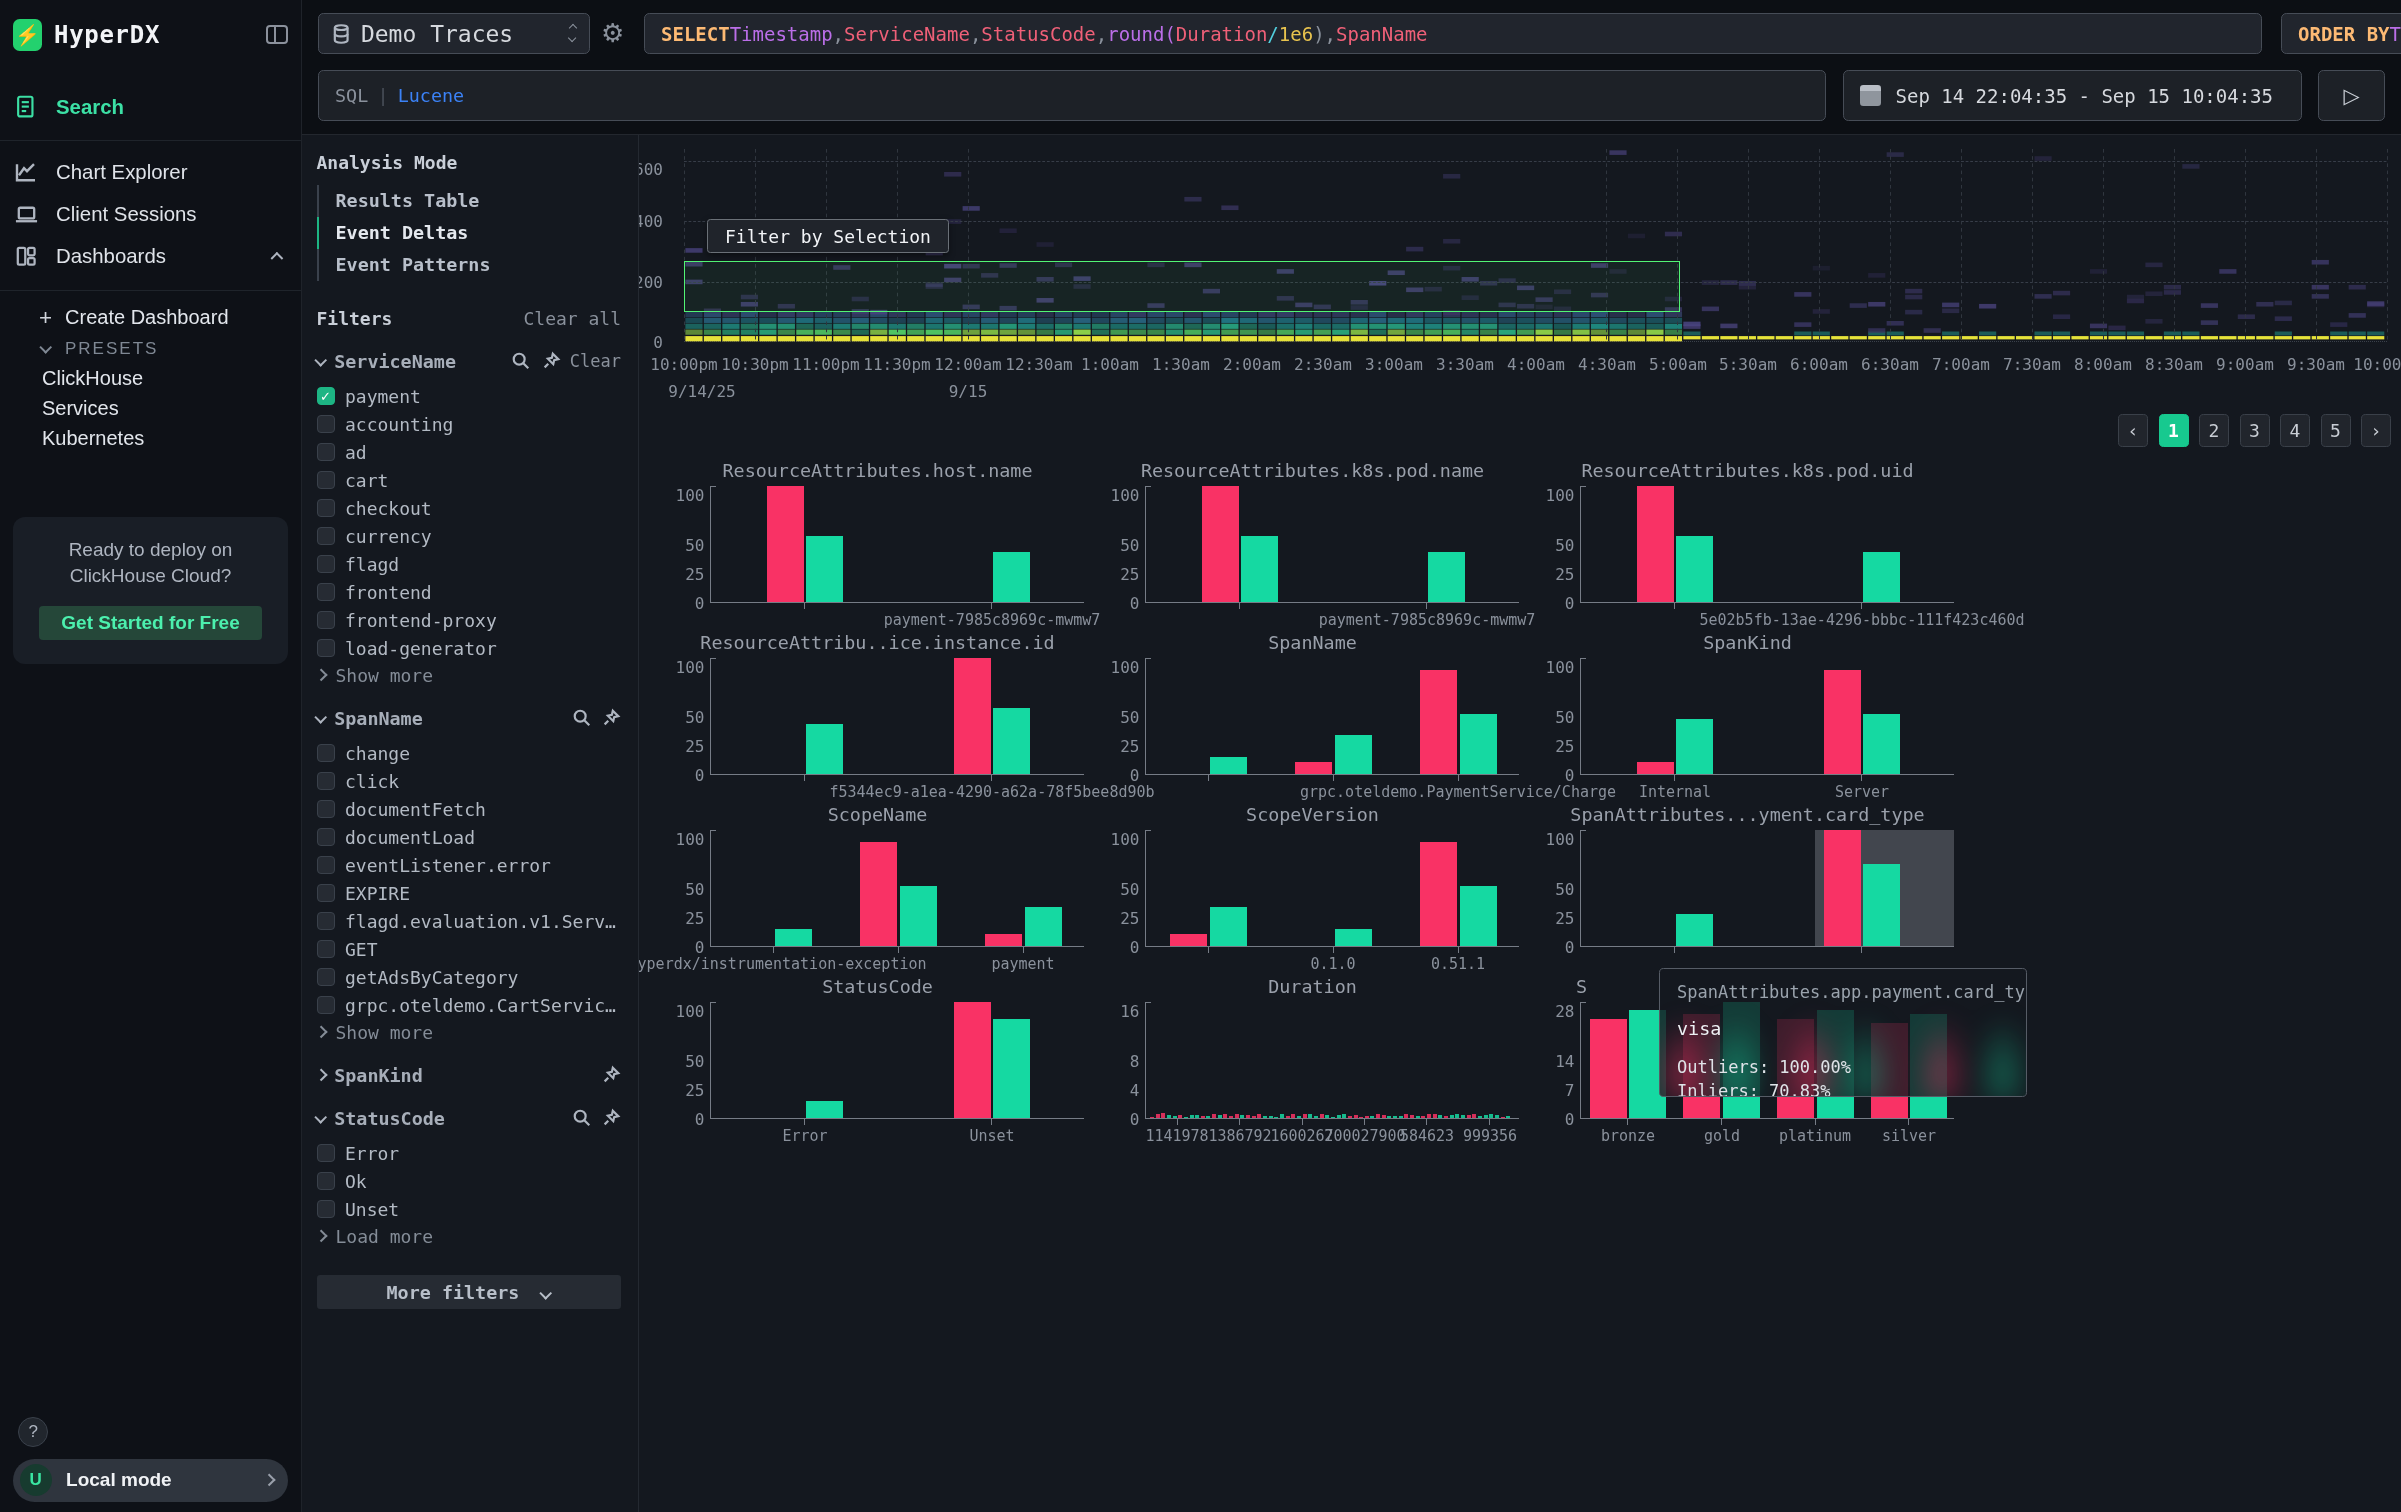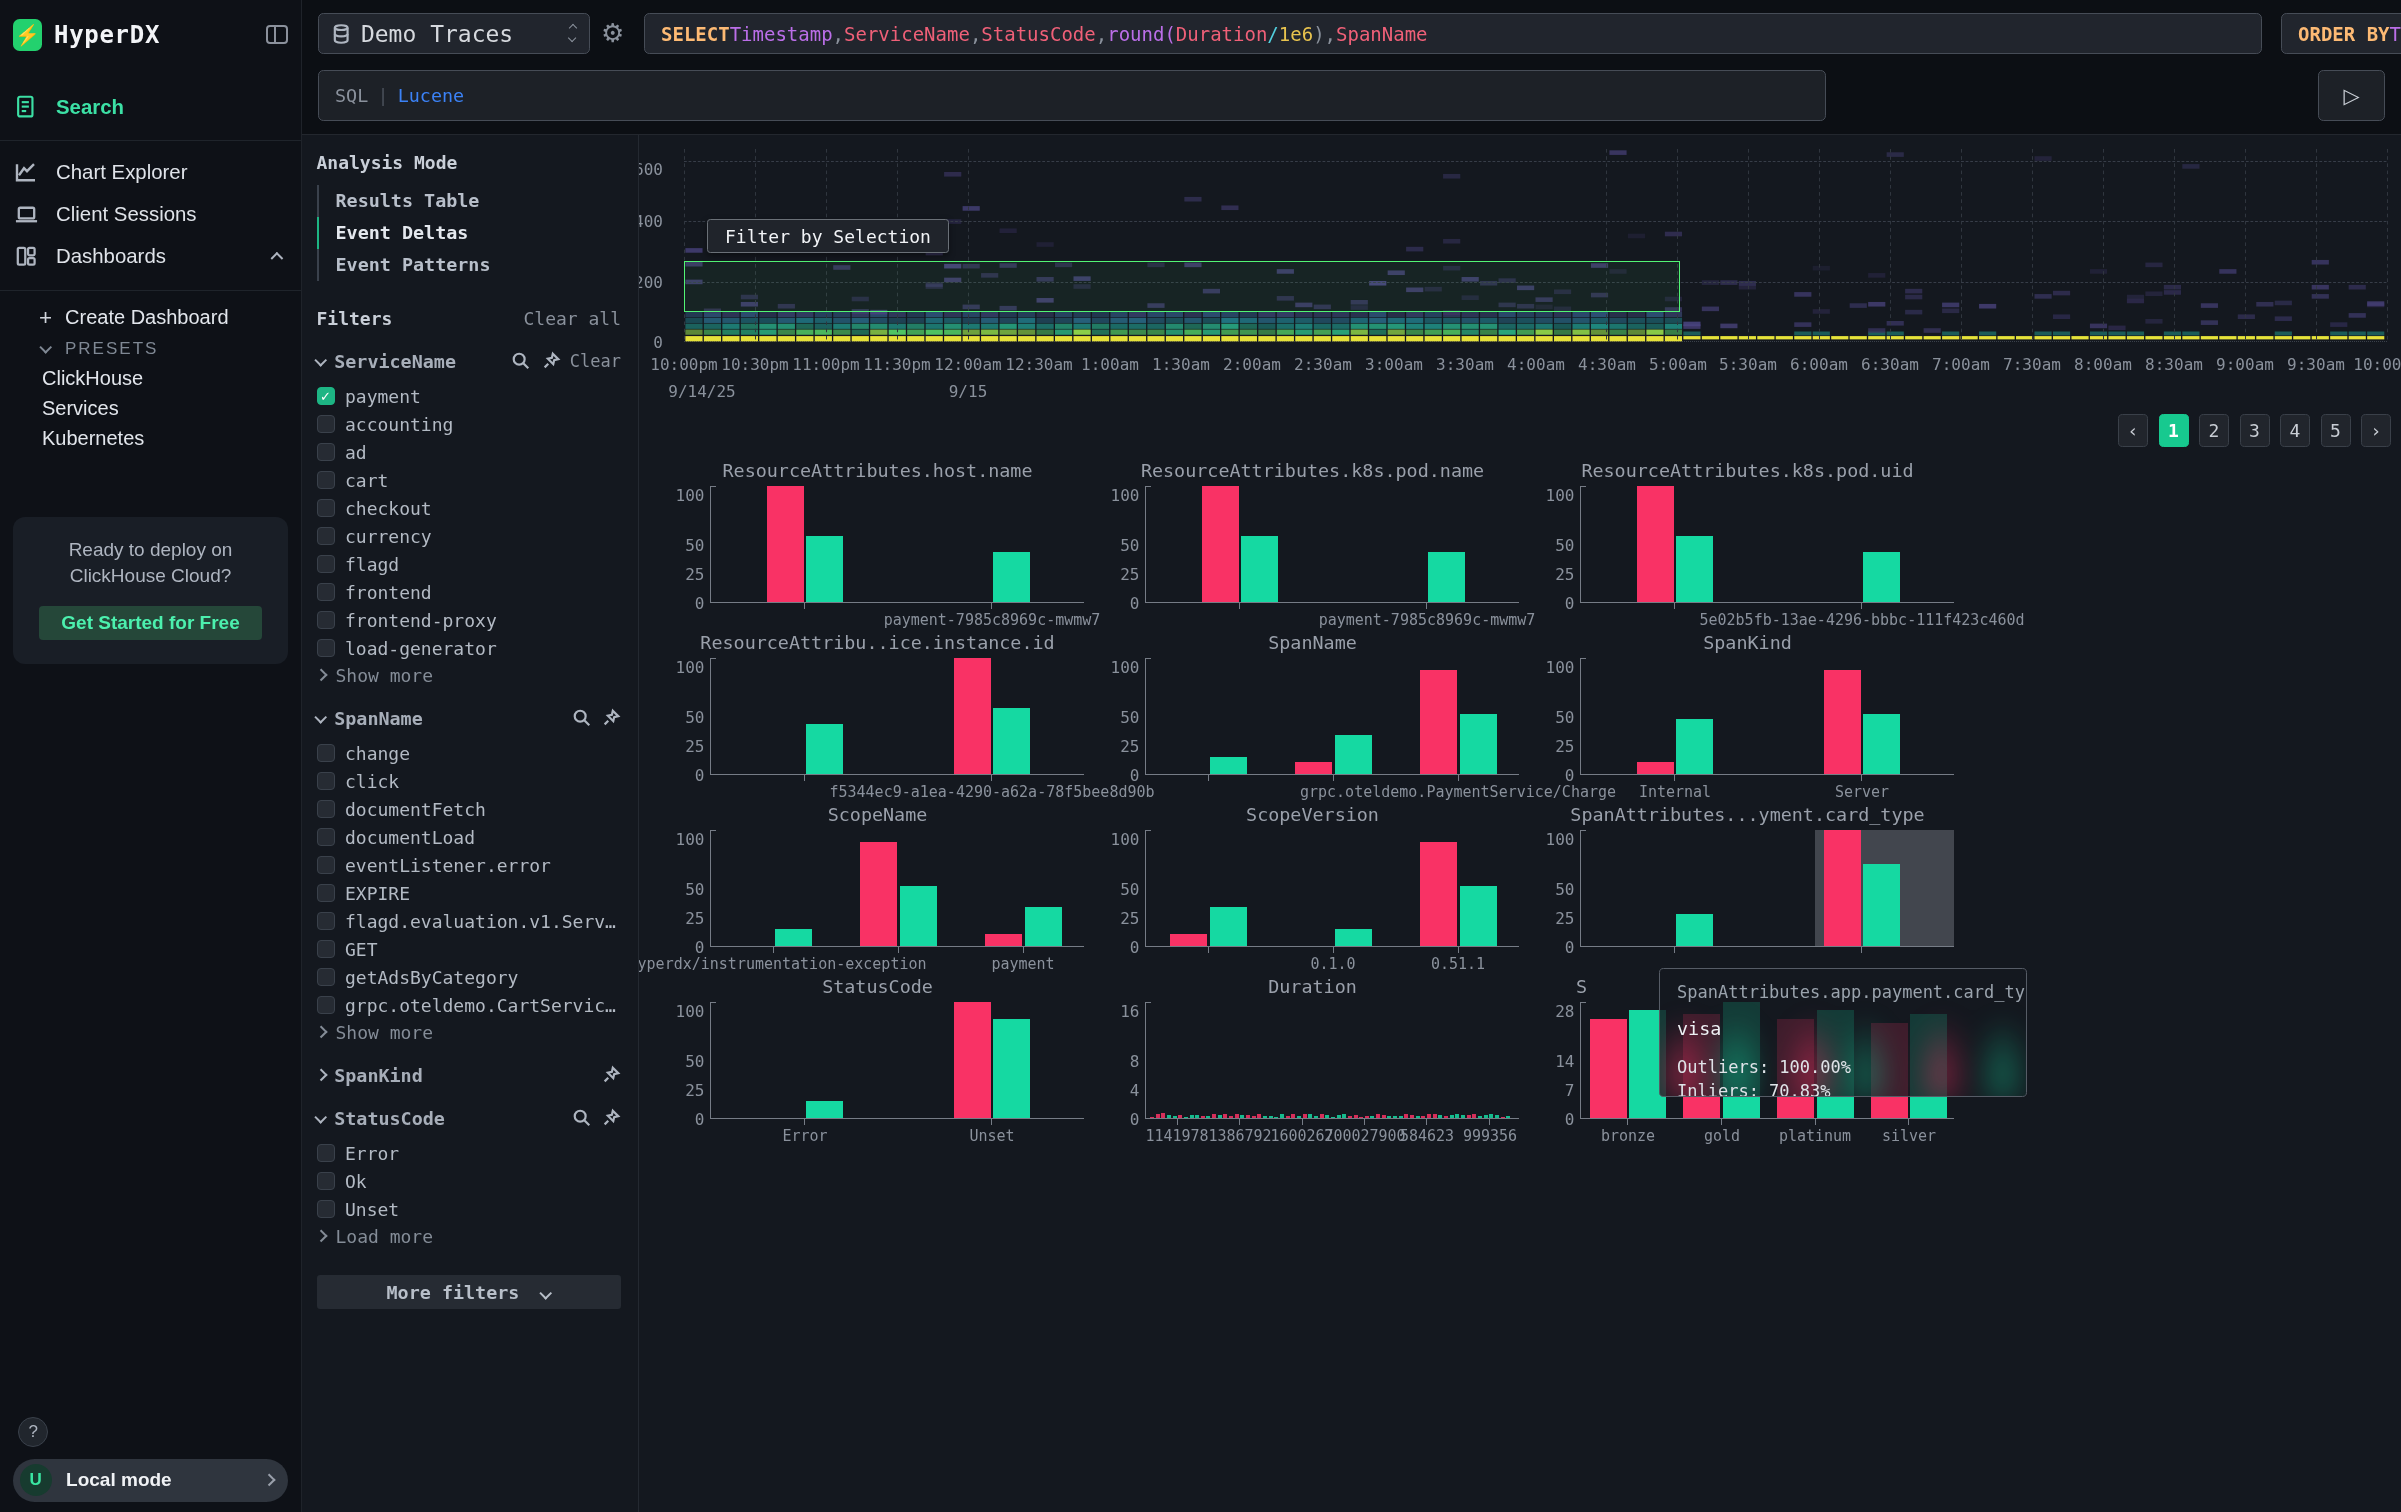--- a/index.html
+++ b/index.html
@@ -265,20 +265,24 @@
       <span class="tok-red">SpanName</span>
     </div>
   <div class="tb-box mono" id="order-box">
       <span class="tok-kw">ORDER BY </span>
       <span class="tok-purple">Timestamp </span>
     </div>
   <div class="tb-box" id="search-box">
     <span id="lang-sql" class="mono">SQL</span>
     <span id="lang-div" class="mono">|</span>
     <span id="lang-lucene" class="mono">Lucene</span>
+  </div>
+  <div class="tb-box" id="date-box">
+    <span id="cal-ic"></span>
+    <span class="lbl mono">Sep 14 22:04:35 - Sep 15 10:04:35</span>
   </div>
   <button class="tb-box" id="play-btn">▷</button>
 </header>
 
 <aside id="filters-panel">
   <div class="panel-title">Analysis Mode</div>
   <div id="mode-list">
       <div class="mode-item">Results Table</div>
       <div class="mode-item active">Event Deltas</div>
       <div class="mode-item">Event Patterns</div>

